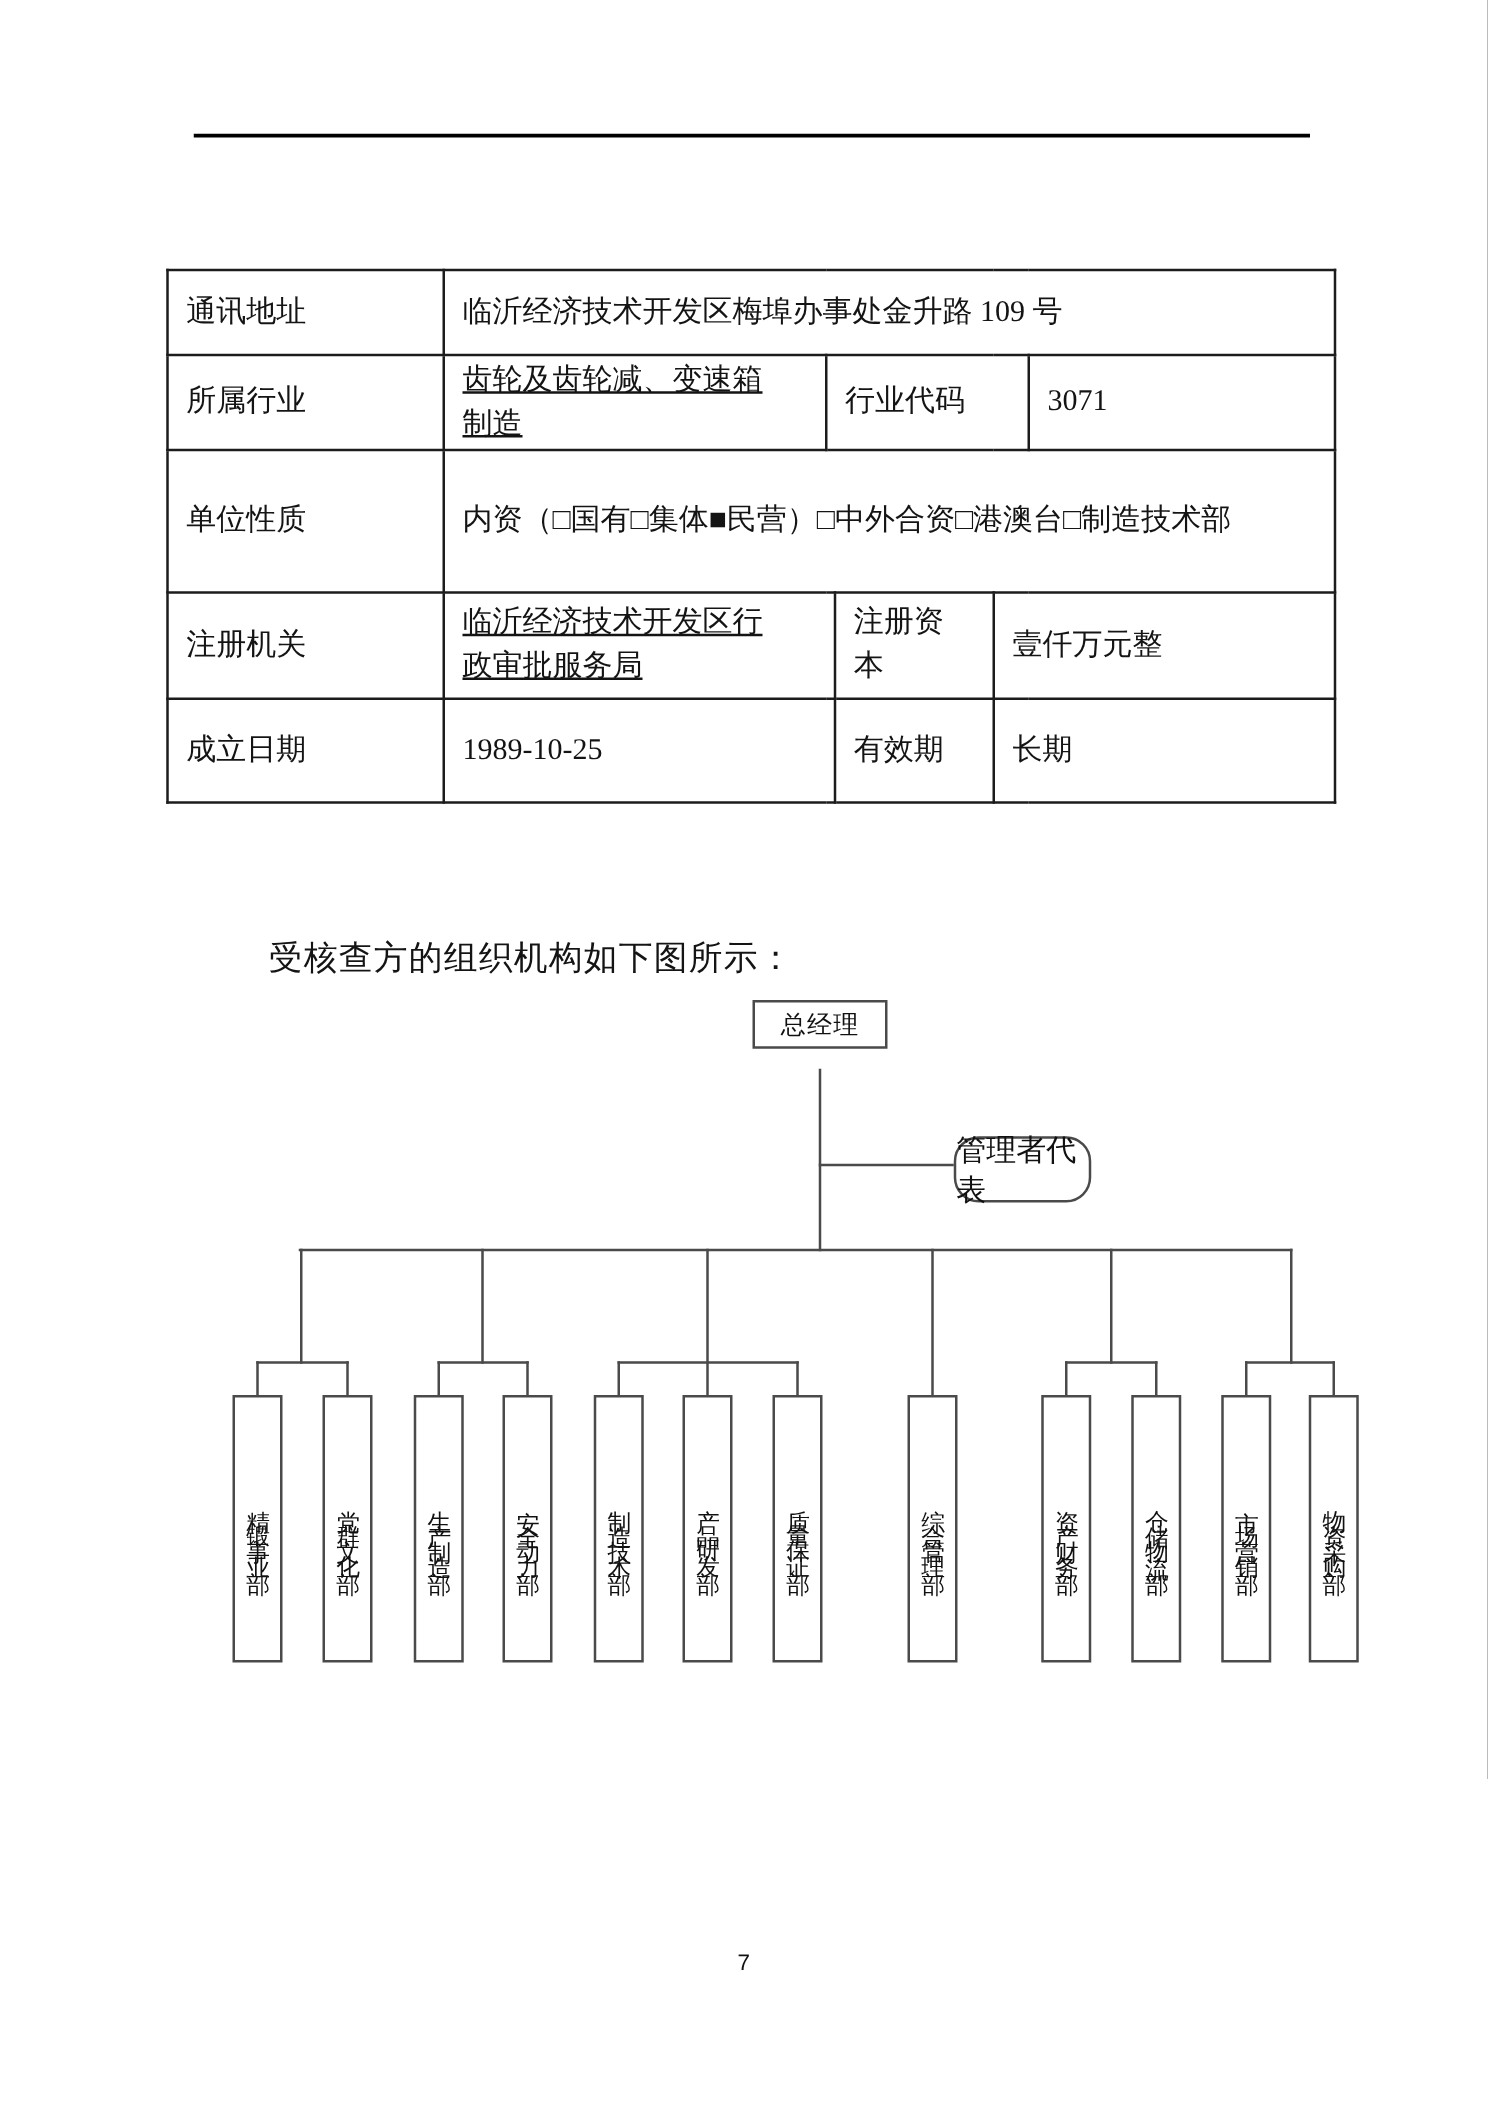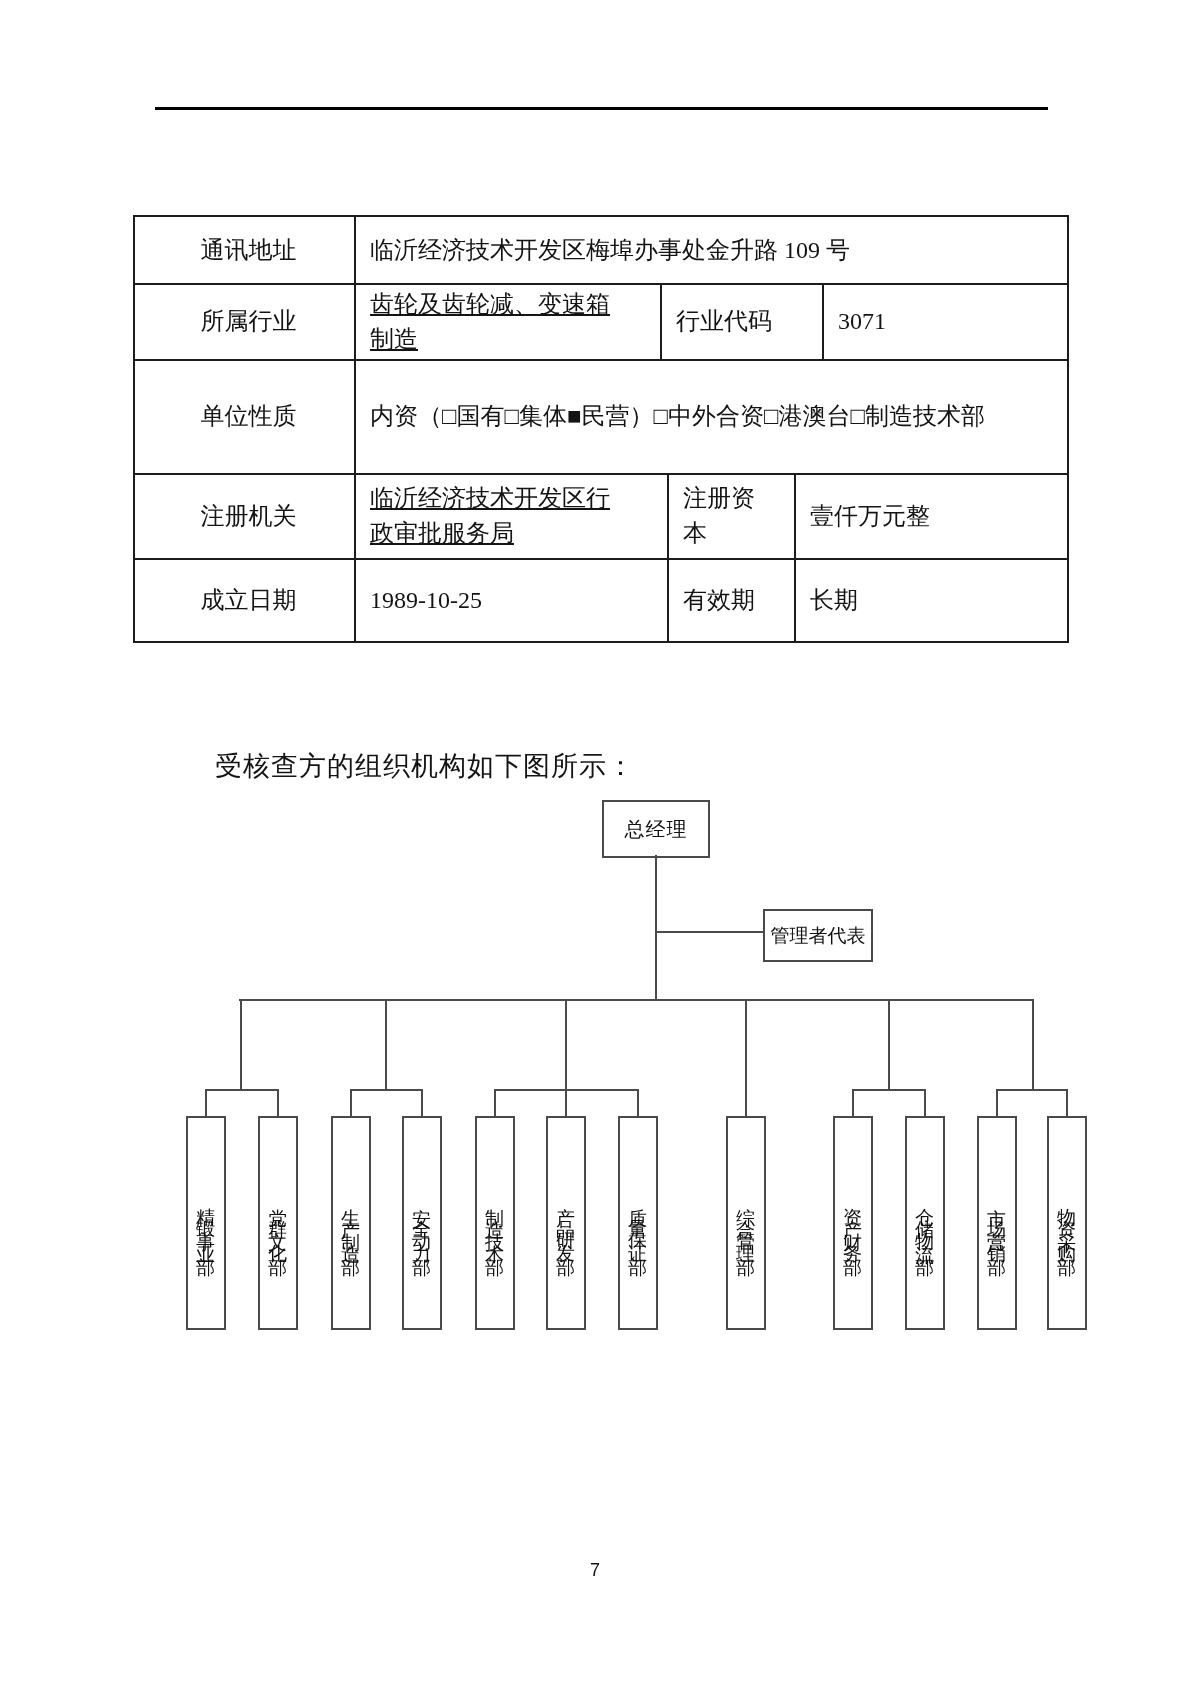--- a/index.html
+++ b/index.html
@@ -29,21 +29,21 @@
     table-layout: fixed;
     font-size: 24px;
     color: #141414;
   }
   table.info td {
     border: 2px solid #1c1c1c;
     vertical-align: middle;
     padding: 2px 6px 2px 14px;
     line-height: 1.45;
   }
-  td.lbl { text-align: center; padding: 2px 4px; }
+  td.lbl { padding: 2px 4px; }
   td.lbl span { display: inline-block; max-width: 122px; }
   td.lbl2 span { display: inline-block; max-width: 78px; }
   td.val span.wrap-narrow { display: inline-block; max-width: 254px; text-decoration: underline; }
   td.val span.wrap-wide   { display: inline-block; max-width: 668px; }
   
   .section-heading {
     position: absolute;
     left: 215px; top: 748px;
     font-size: 27px;
     letter-spacing: 1px;
@@ -135,29 +135,29 @@
       <td class="val lbl2"><span>有效期</span></td>
       <td class="val" colspan="2"><span>长期</span></td>
     </tr>
   </tbody>
     </table>
 
   <div class="section-heading">受核查方的组织机构如下图所示：</div>
 
   <div>
 
-    <div class="node node-top" style="left:602px; top:800px; width:108px; height:58px;">
+    <div class="node node-top" style="left:602px; top:800px; width:108px; height:39px;">
       <span>总经理</span>
     </div>
 
     <div class="line vline" style="left:655px; top:855px; height:146px;"></div>
 
     <div class="line hline" style="left:655px; top:931px; width:108px;"></div>
 
-    <div class="node" style="left:763px; top:909px; width:110px; height:53px; font-size:19px;">
+    <div class="node" style="left:763px; top:909px; width:110px; height:53px; font-size:24px;border-radius:20px;">
       <span>管理者代表</span>
     </div>
 
     <div class="line hline" style="left:239px; top:999px; width:795px;"></div>
 
     <div class="line vline" style="left:240px; top:999px; height:92px;"></div>
     <div class="line vline" style="left:385px; top:999px; height:92px;"></div>
     <div class="line vline" style="left:565px; top:999px; height:117px;"></div>
     <div class="line vline" style="left:745px; top:999px; height:117px;"></div>
     <div class="line vline" style="left:888px; top:999px; height:92px;"></div>

